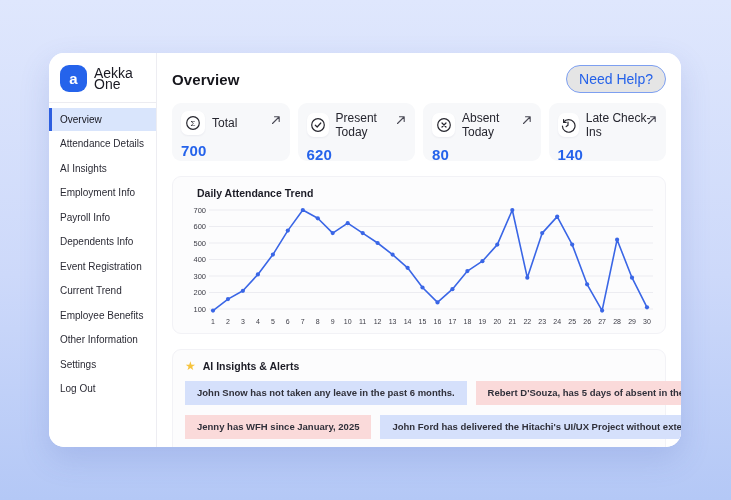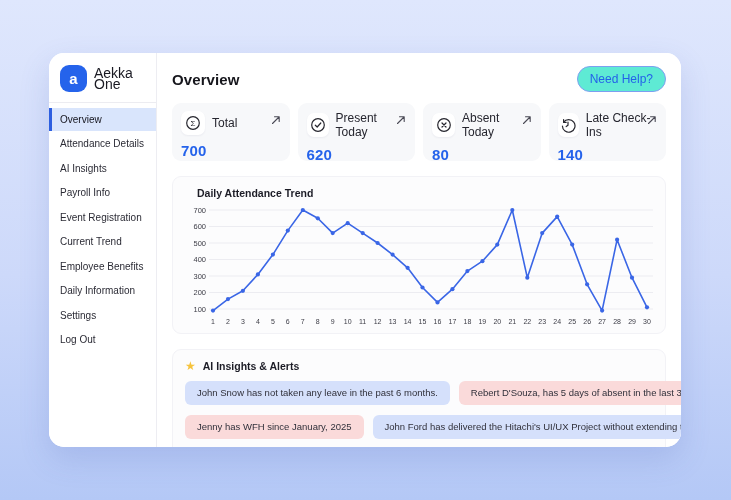--- a/index.html
+++ b/index.html
@@ -33,22 +33,22 @@
     background:#d9e5fc; color:#14141d; font-weight:400;
   }
   .nav-item.active::before {
     content:""; position:absolute; left:0; top:0; bottom:0; width:3px; background:#2d5fe0;
   }
   
   .main { flex:1; padding:13px 15px 0 15px; background:#fff; overflow:hidden; position:relative; }
   .main-header { display:flex; align-items:center; justify-content:space-between; height:26px; }
   .page-title { font-size:15px; font-weight:700; color:#16161c; letter-spacing:0.1px; }
   .help-btn {
-    border:1px solid #7d9ff0; color:#2461e9; background:#5eead4; border-radius:999px;
-    font-size:12px; padding:5px 12px; cursor:pointer; font-family:inherit; font-weight:400;
+    border:1px solid #7d9ff0; color:#2461e9; background:#e5e5e5; border-radius:999px;
+    font-size:14px; padding:5px 12px; cursor:pointer; font-family:inherit; font-weight:400;
   }
   
   .stats-row { display:flex; gap:8px; margin-top:11px; }
   .stat-card {
     flex:1; background:#f7f8fa; border-radius:9px; padding:8px 9px 9px 9px; height:58px;
     position:relative; cursor:pointer;
   }
   .stat-top { display:flex; align-items:center; gap:7px; }
   .icon-box {
     width:24px; height:24px; background:#fff; border-radius:7px;
@@ -69,22 +69,22 @@
   .insights-card {
     margin-top:15px; background:#fcfcfd; border:1px solid #f2f2f6; border-radius:9px;
     padding:10px 12px; height:130px;
   }
   .insights-head { display:flex; align-items:center; gap:7px; }
   .star { color:#f6c33c; font-size:12px; line-height:12px; }
   .insights-title { font-size:10.5px; font-weight:700; color:#1c1c26; }
   .chip-rows { margin-top:9px; display:flex; flex-direction:column; gap:10px; }
   .chip-row { display:flex; gap:9px; }
   .chip {
-    border-radius:6px; padding:7px 12px; font-size:9.5px; color:#30303a;
-    white-space:nowrap; height:24px; line-height:10px;
+    border-radius:0; padding:7px 12px; font-size:9.5px; color:#30303a;
+    white-space:nowrap; height:24px; line-height:10px;font-weight:bold;
   }
   .chip.blue { background:#d5e0fb; }
   .chip.pink { background:#fadada; }
   svg text { font-family:"Liberation Sans", sans-serif; }
 </style>
 </head>
 <body>
 
 <div class="window">
 
@@ -93,25 +93,27 @@
       <div class="logo-badge">a</div>
       <div class="brand">
         <div>Aekka</div>
         <div>One</div>
       </div>
     </div>
     <nav class="nav" id="nav-list">
         <div class="nav-item active">Overview</div>
         <div class="nav-item">Attendance Details</div>
         <div class="nav-item">AI Insights</div>
+        <div class="nav-item">Employment Info</div>
         <div class="nav-item">Payroll Info</div>
+        <div class="nav-item">Dependents Info</div>
         <div class="nav-item">Event Registration</div>
         <div class="nav-item">Current Trend</div>
         <div class="nav-item">Employee Benefits</div>
-        <div class="nav-item">Daily Information</div>
+        <div class="nav-item">Other Information</div>
         <div class="nav-item">Settings</div>
         <div class="nav-item">Log Out</div>
       </nav>
   </aside>
 
   <section class="main">
 
     <div class="main-header">
       <div class="page-title">Overview</div>
       <button class="help-btn">Need Help?</button>

